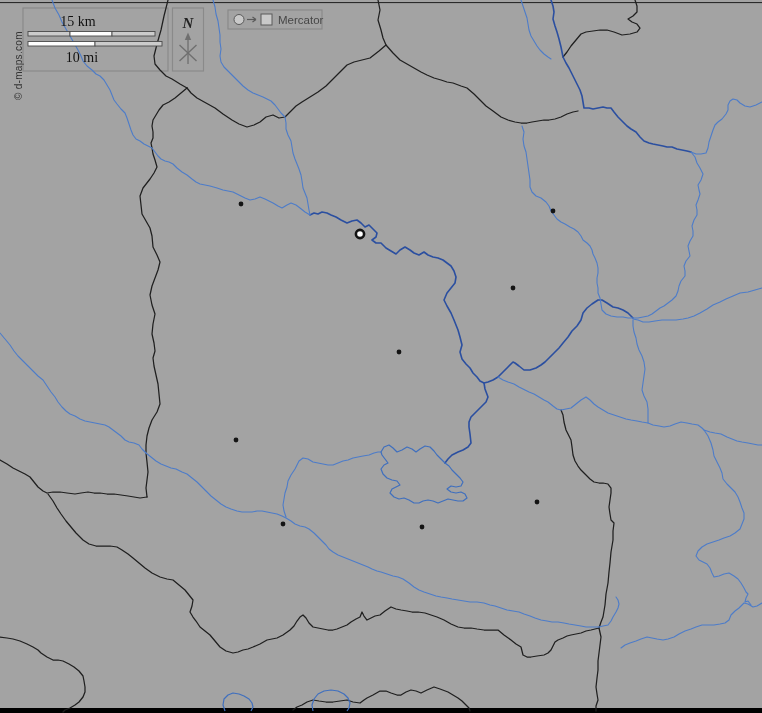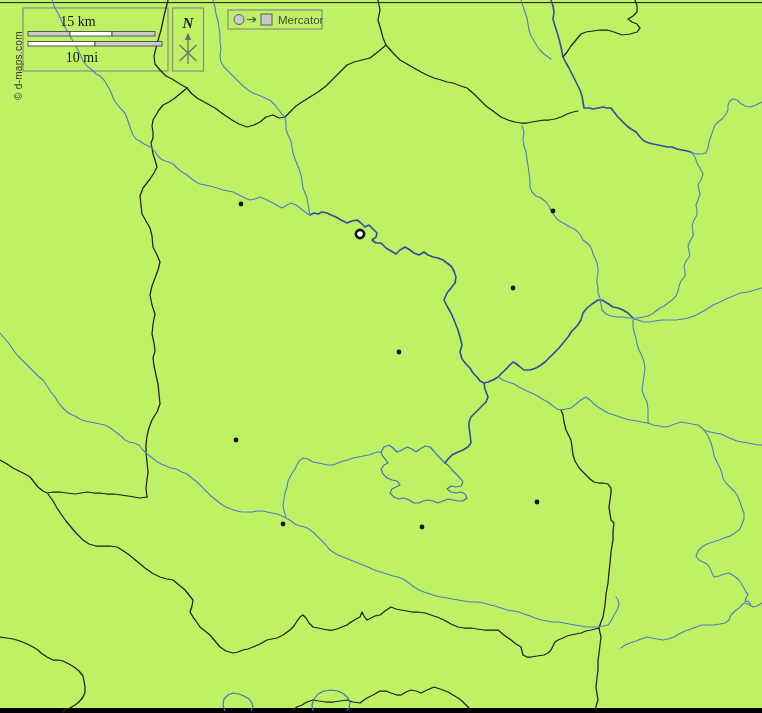--- a/index.html
+++ b/index.html
@@ -1,16 +1,16 @@
 <!DOCTYPE html>
 <html><head>
 <meta charset="utf-8">
 <style>
   html,body{margin:0;padding:0;background:#fff;}
-  #page{position:relative;width:762px;height:713px;background:#bef264;overflow:hidden;
+  #page{position:relative;width:762px;height:713px;background:#a3a3a3;overflow:hidden;
         font-family:"Liberation Sans",sans-serif;}
   #mapsvg{position:absolute;left:0;top:0;}
   .boundary{fill:none;stroke:#1f1f1f;stroke-width:1.25;stroke-linejoin:round;stroke-linecap:round;}
   .river-main{fill:none;stroke:#2b4fa0;stroke-width:1.6;stroke-linejoin:round;stroke-linecap:round;}
   .river{fill:none;stroke:#4d7cc9;stroke-width:1.1;stroke-linejoin:round;stroke-linecap:round;}
   .water{fill:none;stroke:#3f6fbe;stroke-width:1.2;stroke-linejoin:round;}
   .legendbox{fill:none;stroke:#8a8a8a;stroke-width:1.2;}
   .barseg{stroke:#4a4a4a;stroke-width:0.9;}
   .scaletext{font-family:"Liberation Serif",serif;font-size:14px;fill:#111;}
   .ntext{font-family:"Liberation Serif",serif;font-style:italic;font-size:15px;font-weight:600;fill:#222;}

